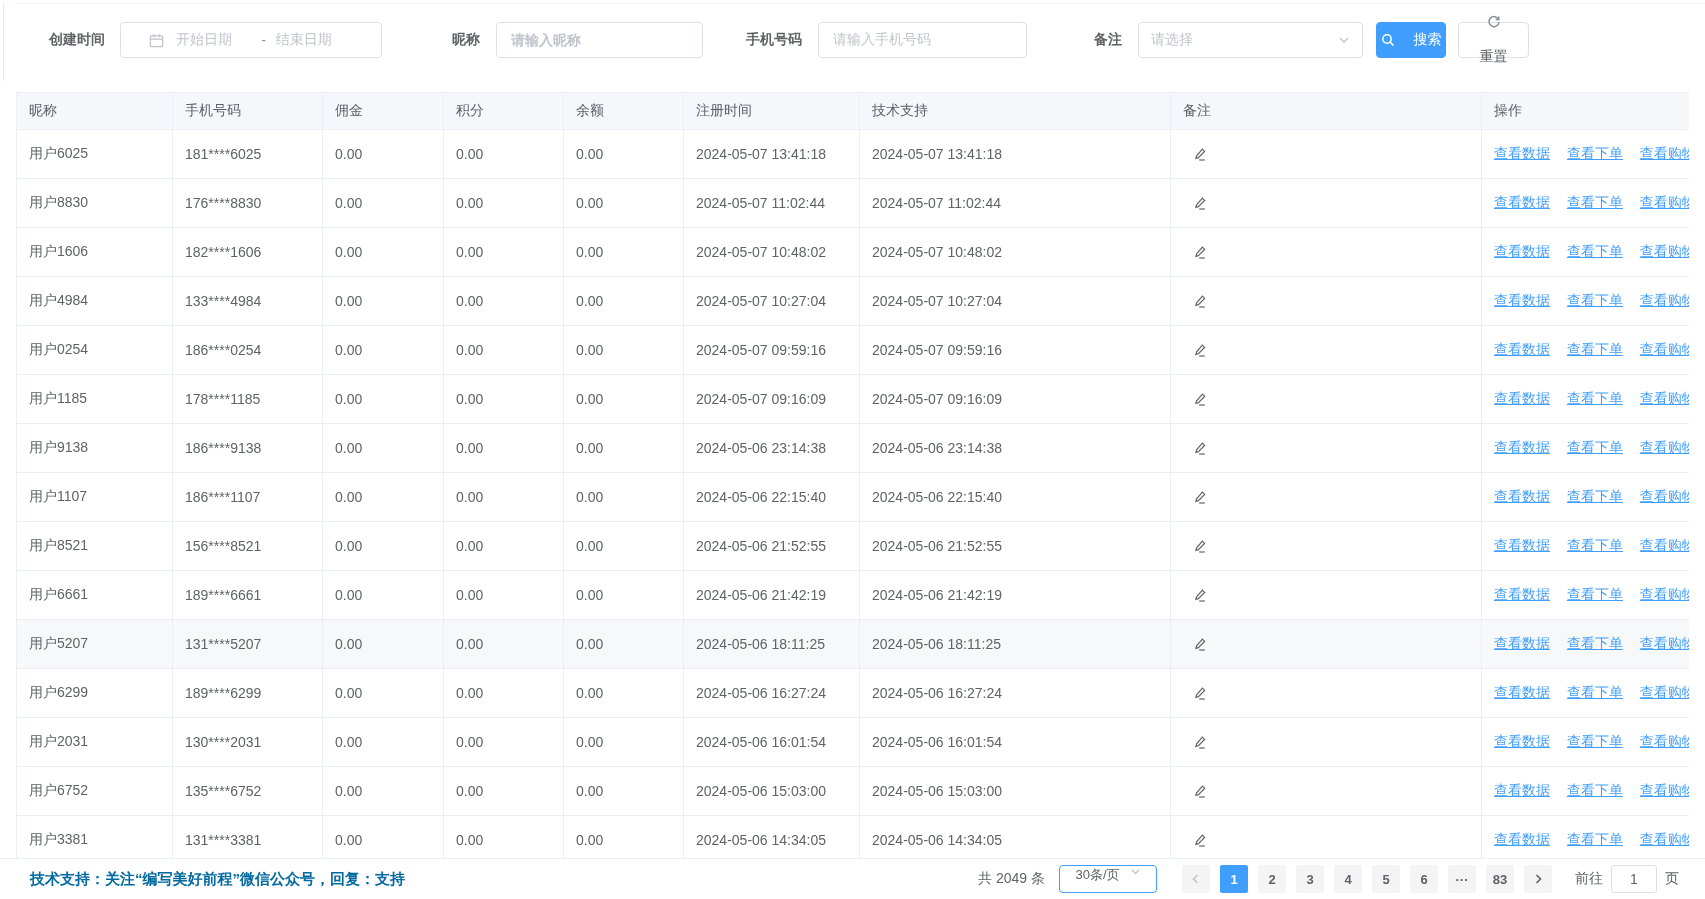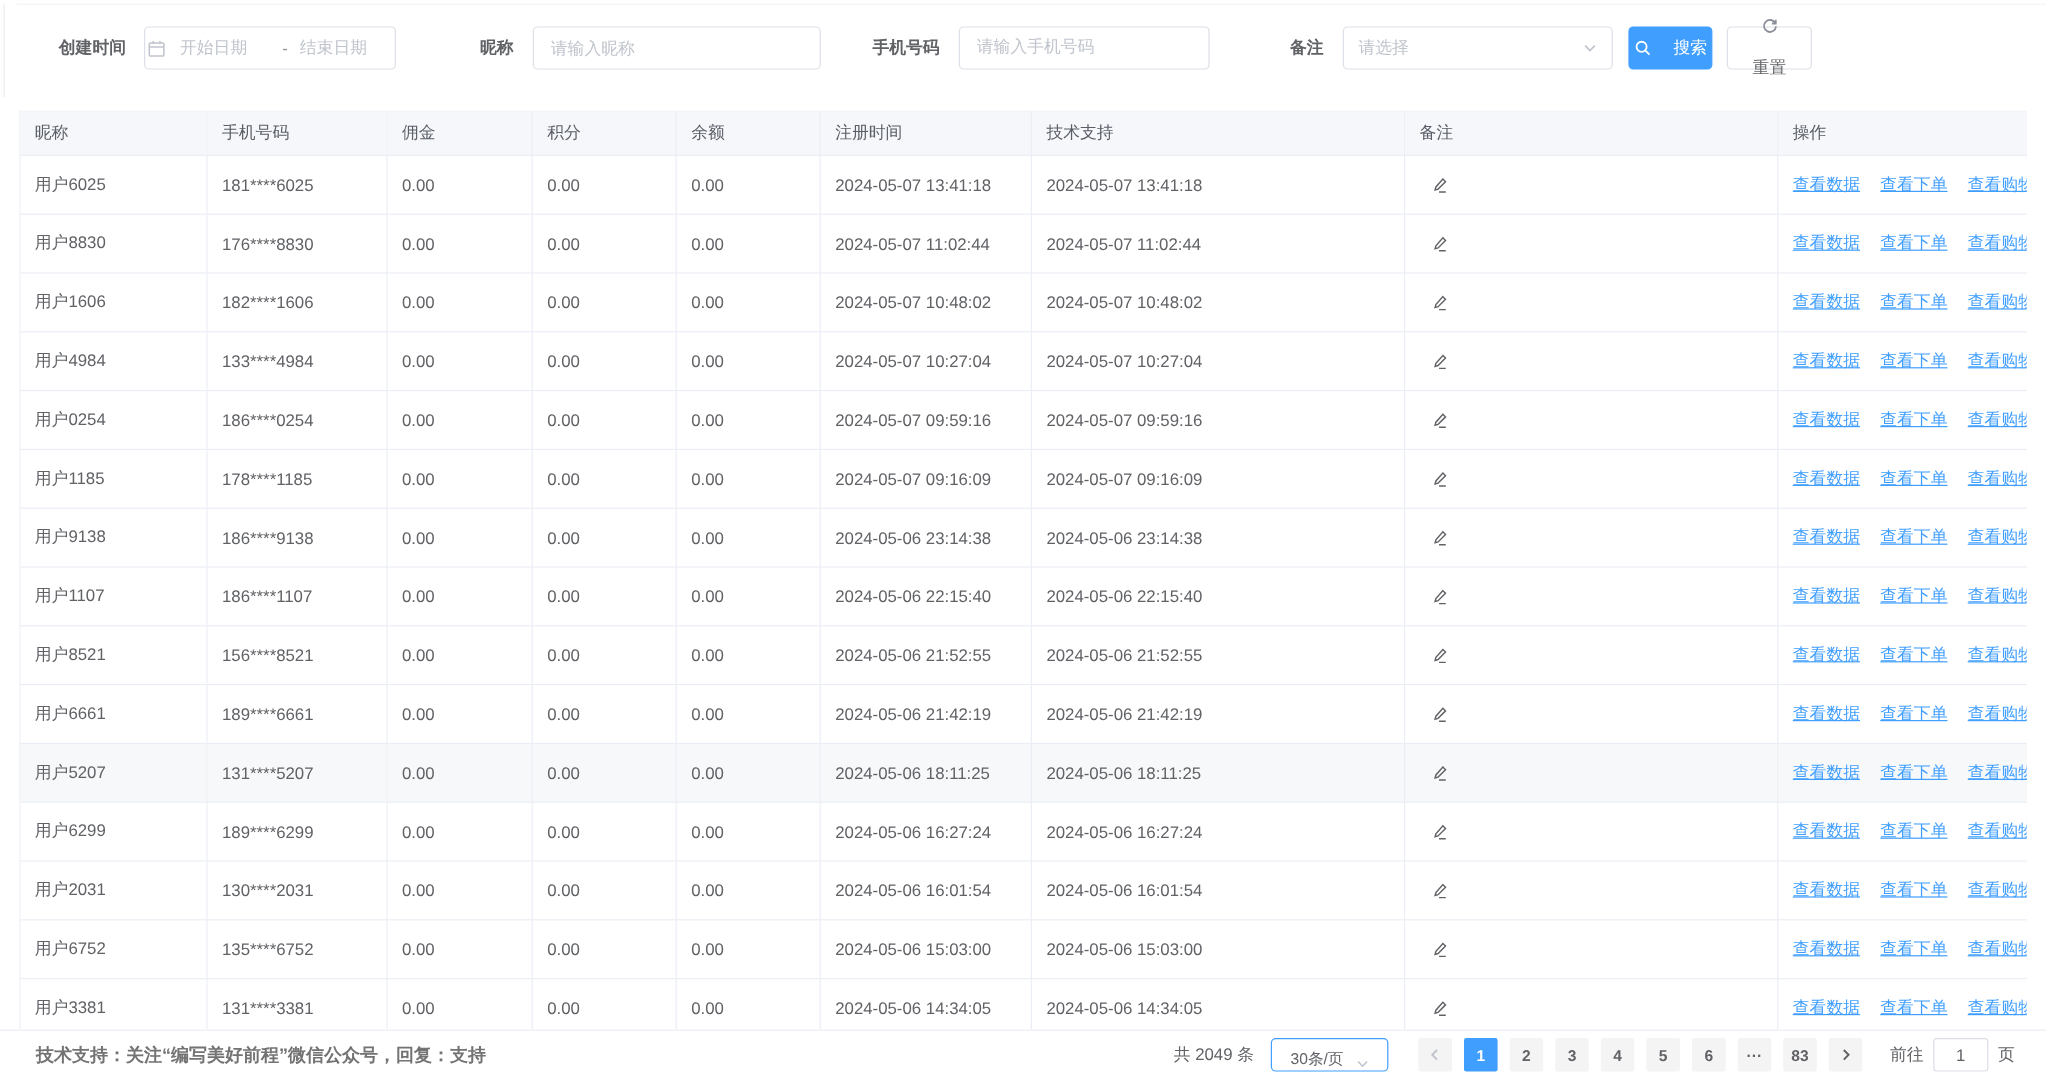--- a/index.html
+++ b/index.html
@@ -18,33 +18,33 @@
   .filter-bar {
     position:absolute; top:22px; left:49px; right:0;
     display:flex; align-items:center; height:36px;
     font-size:14px;
   }
   .f-label { font-weight:bold; color:#606266; white-space:nowrap; }
   .box {
     height:36px; border:1px solid #dcdfe6; border-radius:4px;
     display:flex; align-items:center; background:#fff;
   }
-  .date-range { width:210px; margin-left:15px; padding:0 0; }
+  .date-range { width:262px; margin-left:15px; padding:0 26px; }
   .date-range .cal-ico { display:flex; margin:0 6px 0 2px; }
   .dr-ph { color:#c0c4cc; font-size:14px; }
   .dr-start { flex:1; text-align:left; padding-left:6px; }
   .dr-sep { color:#909399; padding:0 6px; }
   .dr-end { flex:1; text-align:left; padding-left:4px; }
   .txt-input {
     height:36px; border:1px solid #dcdfe6; border-radius:4px;
     padding:0 14px; font-size:14px; color:#606266; outline:none;
     font-family:inherit;
   }
   .txt-input::placeholder { color:#c0c4cc; }
-  .nickname-input { width:240px; margin-left:16px; }
+  .nickname-input { width:207px; margin-left:16px;font-weight:bold; }
   .phone-input { width:209px; margin-left:16px;font-family:Liberation Mono, monospace; }
   .lbl-nickname { margin-left:70px; }
   .lbl-phone { margin-left:43px; }
   .lbl-remark { margin-left:67px; }
   .select-box { width:225px; margin-left:16px; padding:0 12px; justify-content:space-between; cursor:pointer; }
   .select-ph { color:#c0c4cc; }
   .btn {
     height:36px; border-radius:4px; font-size:14px; cursor:pointer;
     display:flex; align-items:center; justify-content:center; gap:19px;
     font-family:inherit;
@@ -69,26 +69,26 @@
   .action-link:last-child { margin-right:0; }
   .edit-ico { display:inline-flex; margin-left:10px; cursor:pointer; vertical-align:middle; }
 
   
   .bottom-bar {
     position:absolute; left:0; right:0; bottom:0; height:41px;
     background:#fff; border-top:1px solid #ebeef5;
     display:flex; align-items:center; justify-content:space-between;
     padding:0 26px 0 30px;
   }
-  .support-text { font-weight:bold; color:#737373; font-size:15px; }
+  .support-text { font-weight:bold; color:#0369a1; font-size:15px; }
   .pager { display:flex; align-items:center; }
   .total-text { font-size:14px; color:#606266; margin-right:14px;text-align:right; }
   .size-select {
     width:98px; height:28px; border:1px solid #409eff; border-radius:4px;
-    display:flex; align-items:flex-end; justify-content:center; gap:10px;
+    display:flex; align-items:flex-start; justify-content:center; gap:10px;
     color:#606266; font-size:13px; margin-right:20px; cursor:pointer; background:#fff;
   }
   .pg-btn {
     min-width:28px; height:28px; padding:0 4px; margin:0 5px;
     background:#f4f4f5; border:none; border-radius:2px;
     color:#606266; font-size:13px; font-weight:bold; cursor:pointer;
     display:inline-flex; align-items:center; justify-content:center;
     font-family:inherit;
   }
   .pg-btn.active { background:#409eff; color:#fff; }

